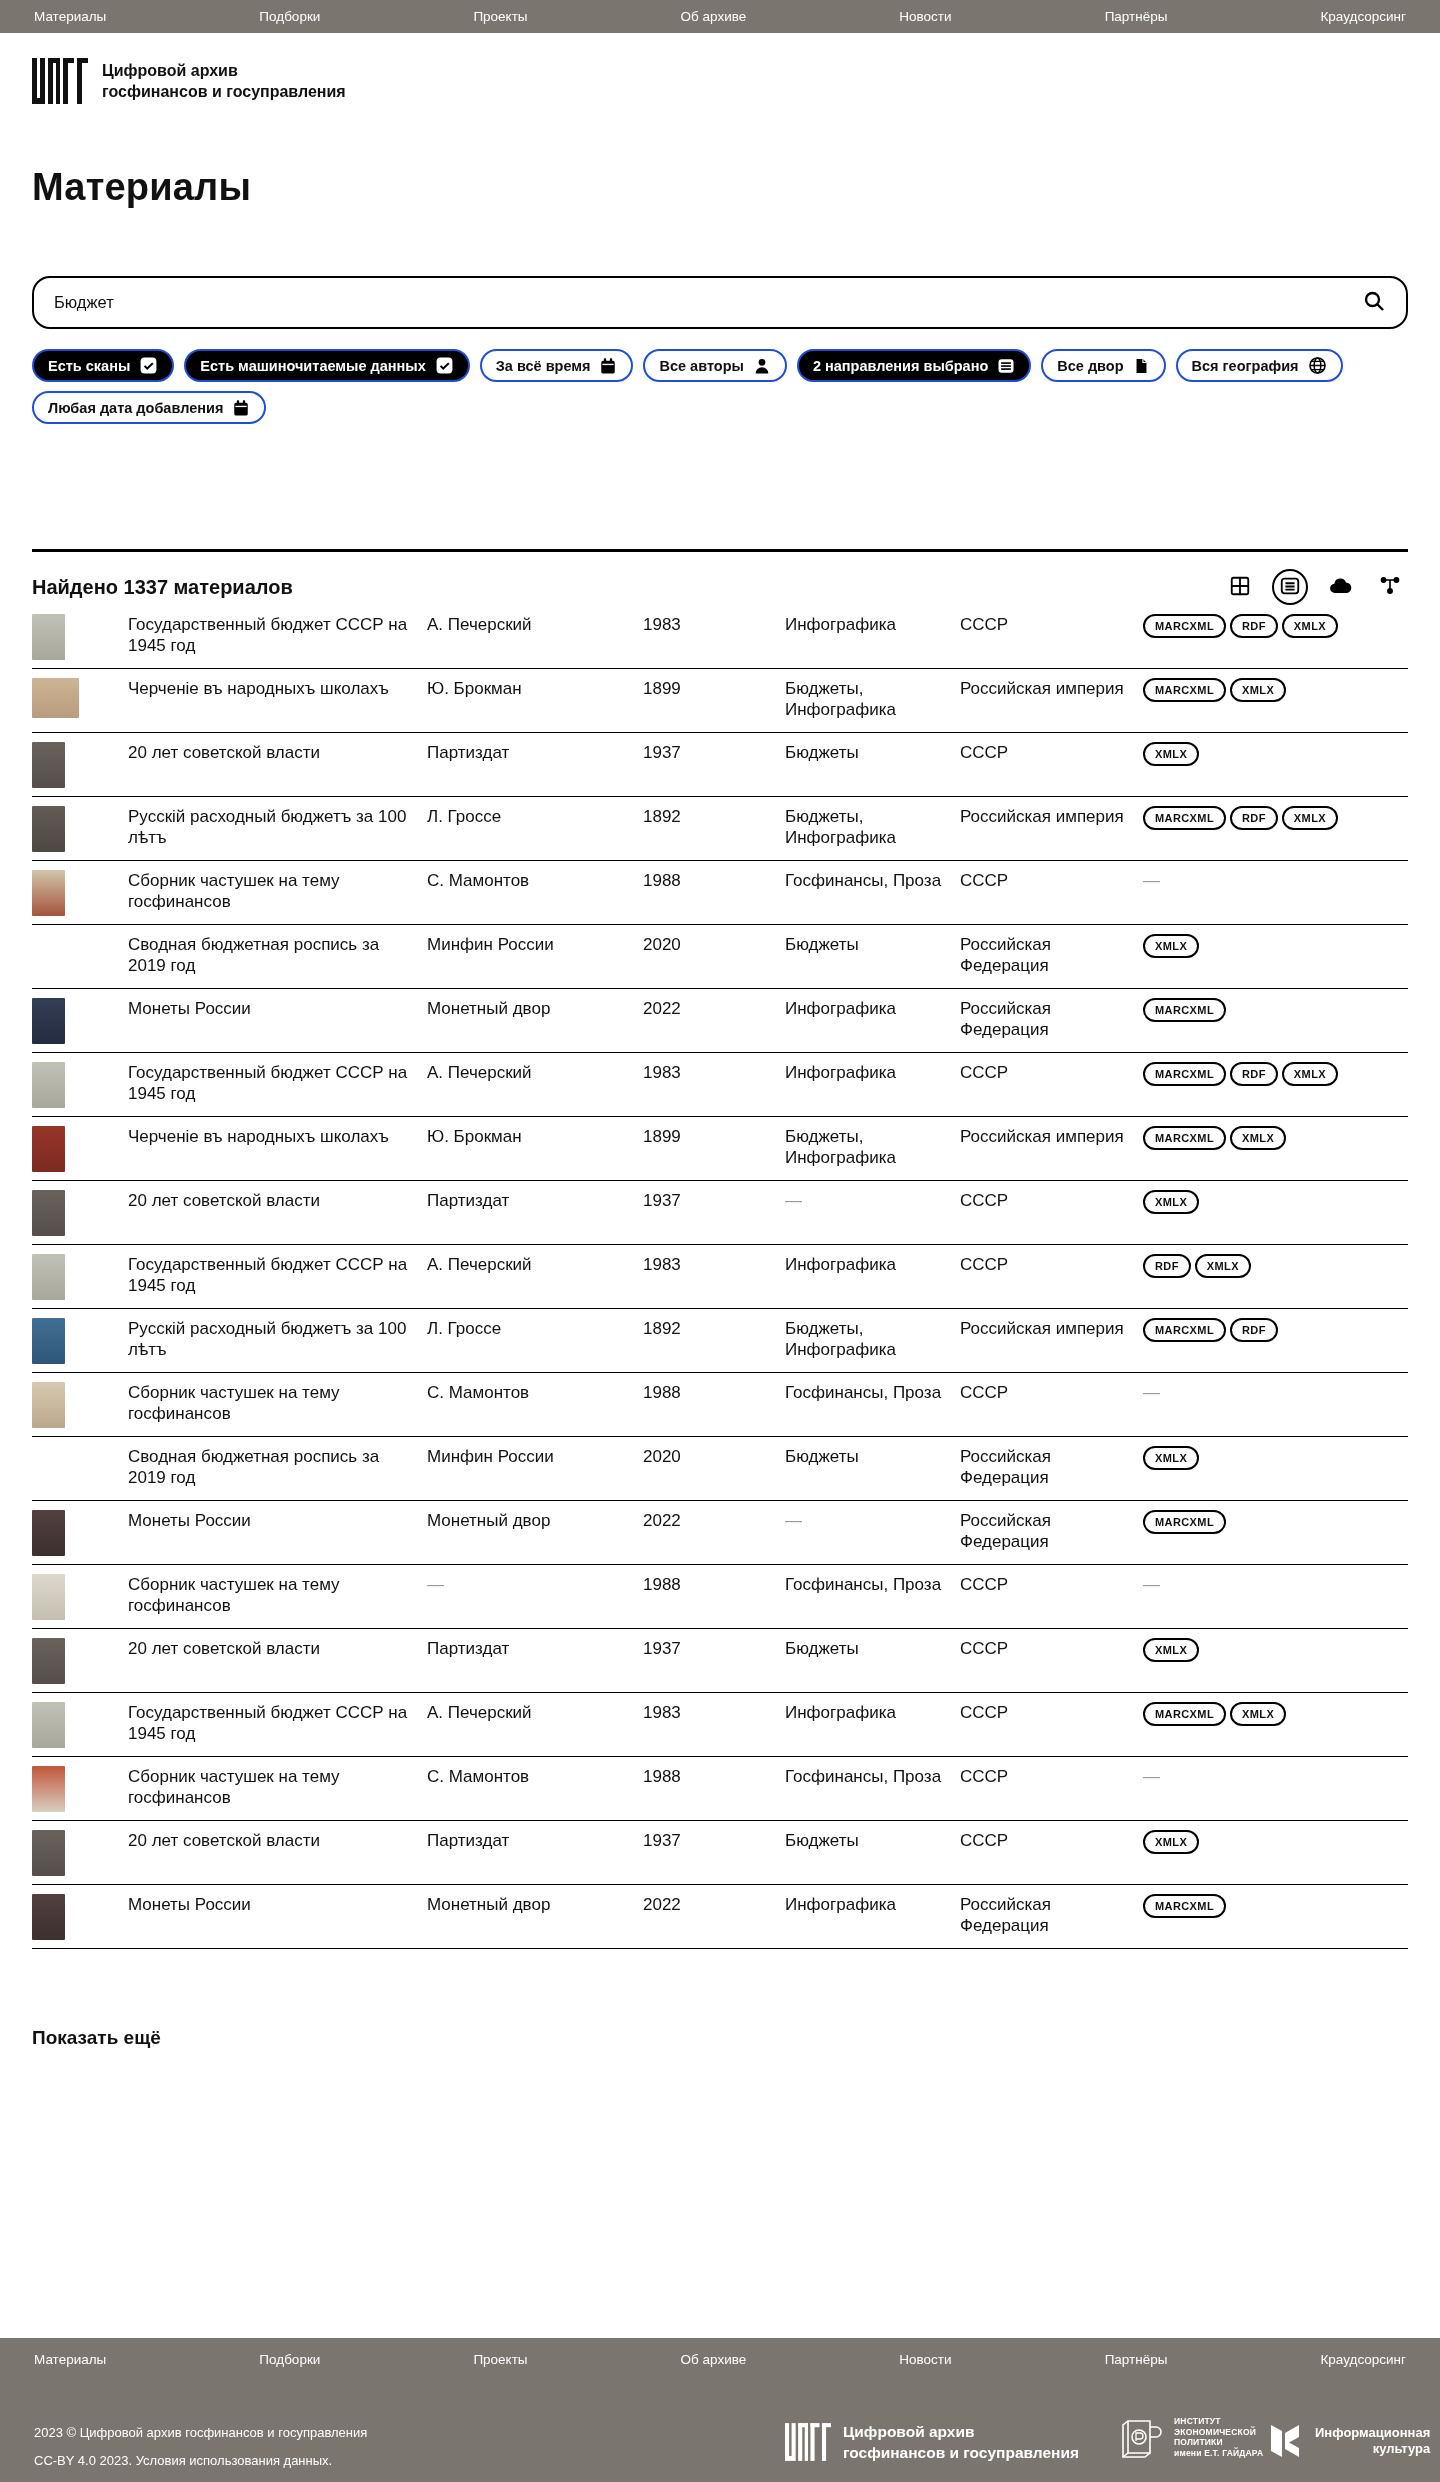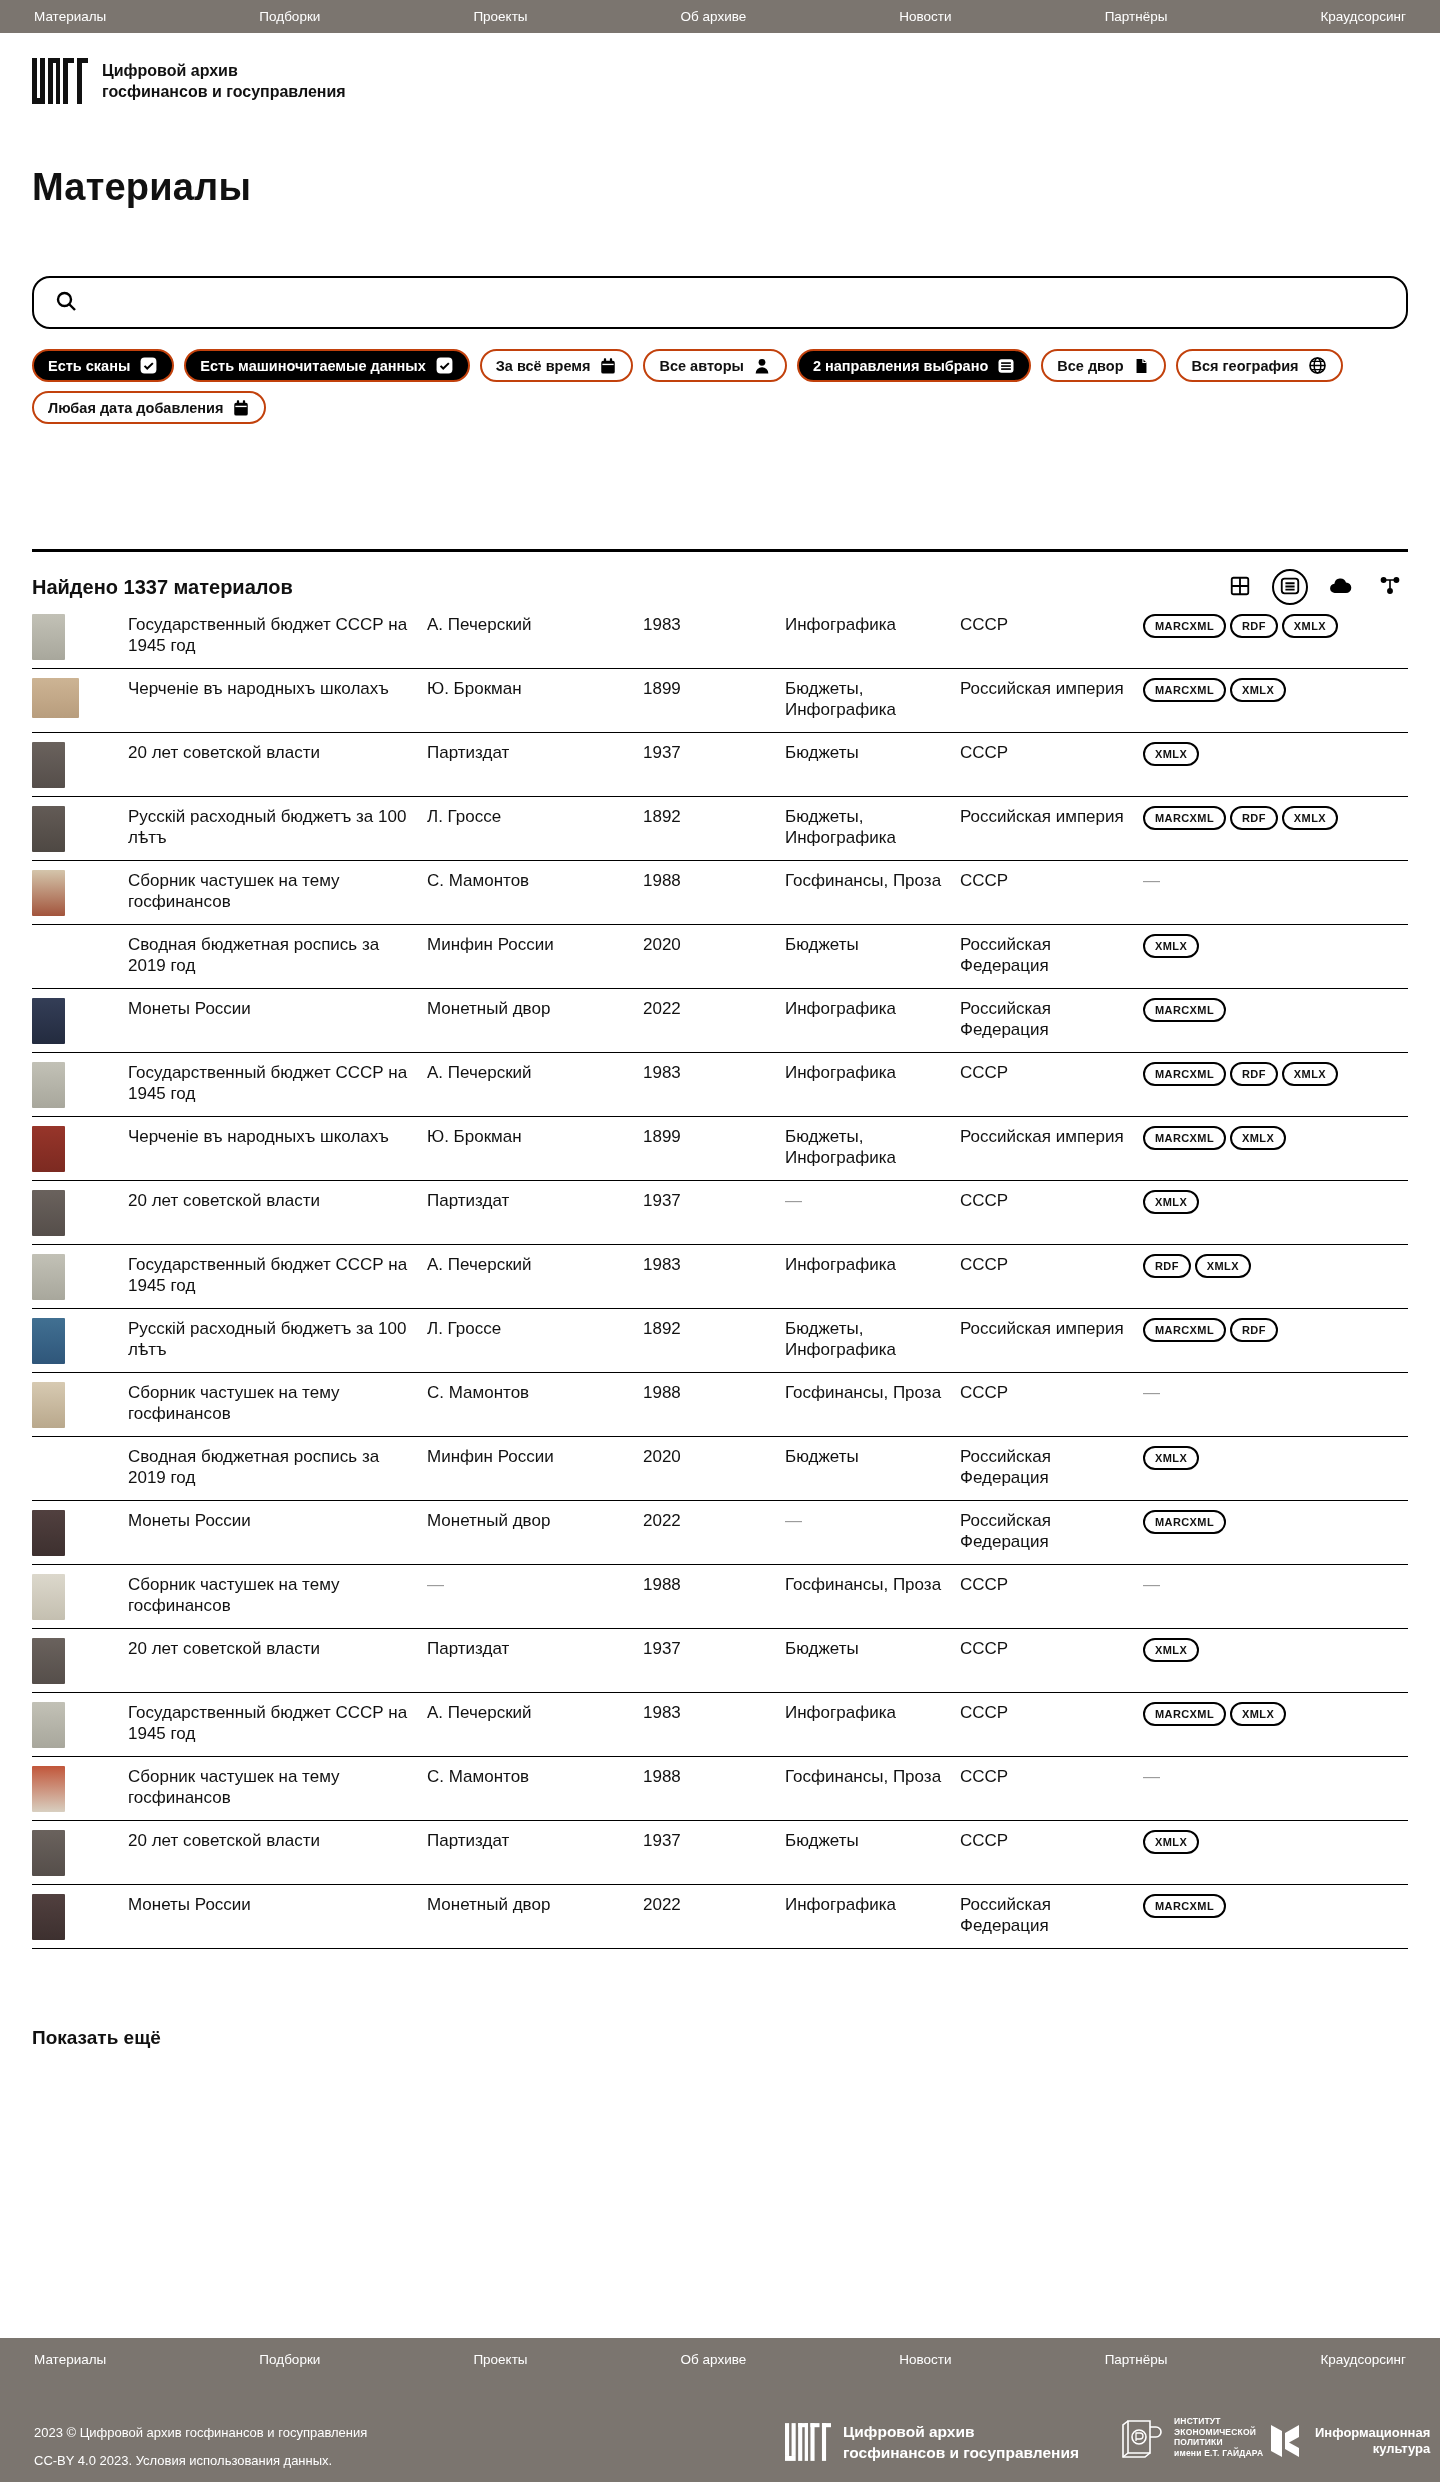--- a/index.html
+++ b/index.html
@@ -38,21 +38,21 @@
   .searchbox input {
     border:none; outline:none; flex:1; font-size:16.5px; font-family:inherit; color:#111;
     background:transparent; caret-color:#000;
   }
   .searchbox .search-btn { background:none; border:none; cursor:pointer; display:flex; align-items:center; }
 
   
   .chips { margin:20px 32px 0; display:flex; flex-wrap:wrap; gap:9px 10px; max-width:1376px; }
   .chip {
     display:inline-flex; align-items:center; gap:9px; height:33px;
-    border:2px solid #c2410c; border-radius:17px; padding:7px 14px;
+    border:2px solid #1d4ed8; border-radius:17px; padding:7px 14px;
     font-size:14.5px; font-weight:bold; background:#fff; color:#111;
     cursor:pointer; font-family:inherit;
   }
   .chip.filled { background:#000; color:#fff; }
   .chip svg { display:block; }
 
   
   .results { margin:125px 32px 0; border-top:3px solid #000; }
   .results-bar { display:flex; justify-content:space-between; align-items:center; padding-top:17px; }
   .results-count { font-size:20px; font-weight:bold; }
@@ -143,20 +143,21 @@
   <span class="name">
     <span>Цифровой архив</span><br><span>госфинансов и госуправления</span>
   </span>
 </div>
 
 
 <h1 class="page-title">Материалы</h1>
 
 
 <div class="searchbox">
+  <input id="search-input" type="text" value="Бюджет" style="">
   <button class="search-btn">
     <span>
       <svg width="24" height="24" viewBox="0 0 24 24" fill="none" stroke="#000" stroke-width="2.4">
         <circle cx="10.5" cy="10.5" r="6.5"></circle>
           <path d="M15.5 15.5 L21 21"></path>
       </svg>
     </span>
   </button>
 </div>
 

